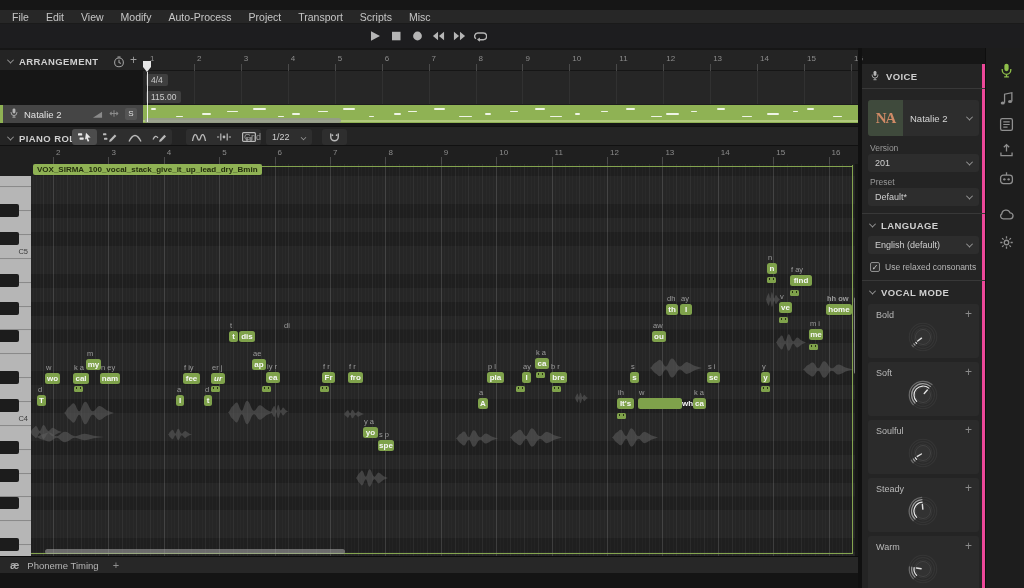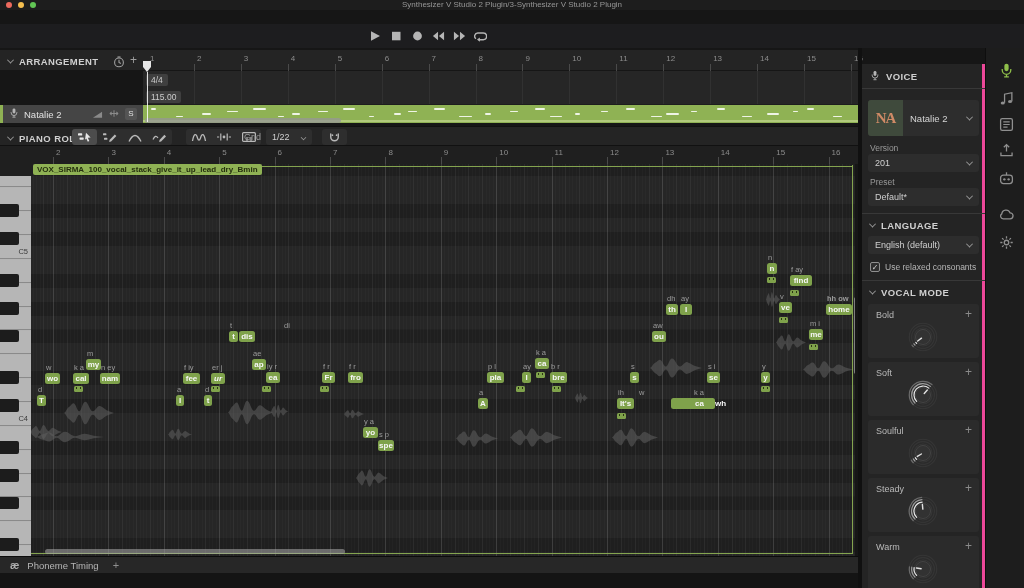--- a/index.html
+++ b/index.html
@@ -99,27 +99,32 @@
   #rail{position:absolute;left:985px;top:48px;width:39px;height:540px;background:#1d1d1d;border-left:1px solid #0e0e0e}
   .rail-btn{position:absolute;left:10px;width:20px;height:20px;display:flex;align-items:center;justify-content:center;color:#8f8f8f}
   .rail-btn.sel{color:#8fbf4a}
   #logo{position:absolute;left:996px;top:29px}
 </style>
 </head>
 <body>
 
 <div id="app">
 
-  <div id="titlebar">
-    <span class="tl" style="background:#ec6a5e"></span>
-    <span class="tl" style="background:#f5bf4f"></span>
-    <span class="tl" style="background:#61c554"></span>
-    <span id="win-title">Synthesizer V Studio 2 Plugin/3-Synthesizer V Studio 2 Plugin</span>
-  </div>
-
+
+  <div id="menubar">
+      <span class="menu-item">File</span>
+      <span class="menu-item">Edit</span>
+      <span class="menu-item">View</span>
+      <span class="menu-item">Modify</span>
+      <span class="menu-item">Auto-Process</span>
+      <span class="menu-item">Project</span>
+      <span class="menu-item">Transport</span>
+      <span class="menu-item">Scripts</span>
+      <span class="menu-item">Misc</span>
+    </div>
 
   <div id="transportbar">
     <div id="transport-controls">
         <span class="tbtn">
           <svg width="13" height="12" viewBox="0 0 13 12" fill="currentColor" xmlns="http://www.w3.org/2000/svg">
             <path d="M2,1.2 L11,6 L2,10.8 Z"></path>
           </svg>
         </span>
         <span class="tbtn">
           <svg width="13" height="12" viewBox="0 0 13 12" fill="currentColor" xmlns="http://www.w3.org/2000/svg">
@@ -537,21 +542,21 @@
       <div class="note" style="left: 491px; top: 208px; width: 9px;">I</div>
       <span class="ph" style="left: 505px; top: 184px;">k a</span>
       <div class="note" style="left: 504px; top: 194px; width: 14px;">ca</div>
       <span class="ph" style="left: 520px; top: 198px;">b r</span>
       <div class="note" style="left: 519px; top: 208px; width: 17px;">bre</div>
       <span class="ph" style="left: 587px; top: 224px;">ih</span>
       <div class="note" style="left: 586px; top: 234px; width: 17px;">It's</div>
       <span class="ph" style="left: 600px; top: 198px;">s</span>
       <div class="note" style="left: 599px; top: 208px; width: 9px;">s</div>
       <span class="ph" style="left: 608px; top: 224px;">w</span>
-      <div class="note" style="left: 640px; top: 234px; width: 14px; padding-left: 44px;">wh</div>
+      <div class="note" style="left: 607px; top: 234px; width: 14px; padding-left: 44px;">wh</div>
       <span class="ph" style="left: 622px; top: 157px;">aw</span>
       <div class="note" style="left: 621px; top: 167px; width: 14px;">ou</div>
       <span class="ph" style="left: 636px; top: 130px;">dh</span>
       <div class="note" style="left: 635px; top: 140px; width: 12px;">th</div>
       <span class="ph" style="left: 650px; top: 130px;">ay</span>
       <div class="note" style="left: 649px; top: 140px; width: 12px;">I</div>
       <span class="ph" style="left: 663px; top: 224px;">k a</span>
       <div class="note" style="left: 662px; top: 234px; width: 13px;">ca</div>
       <span class="ph" style="left: 677px; top: 198px;">s i</span>
       <div class="note" style="left: 676px; top: 208px; width: 13px;">se</div>

